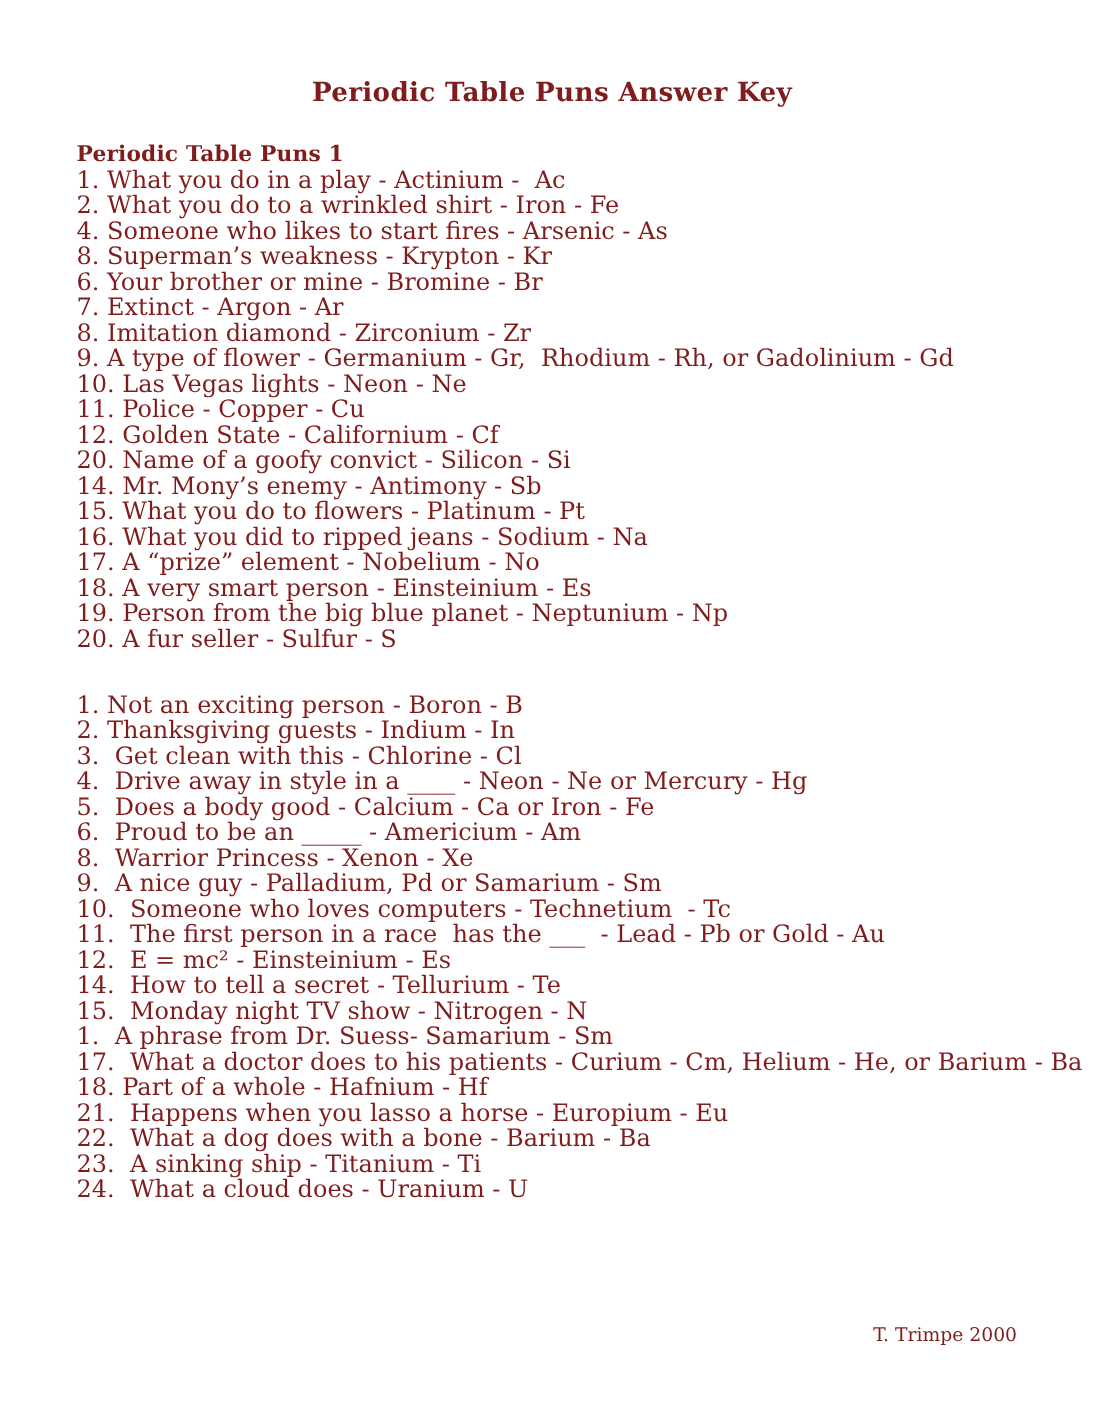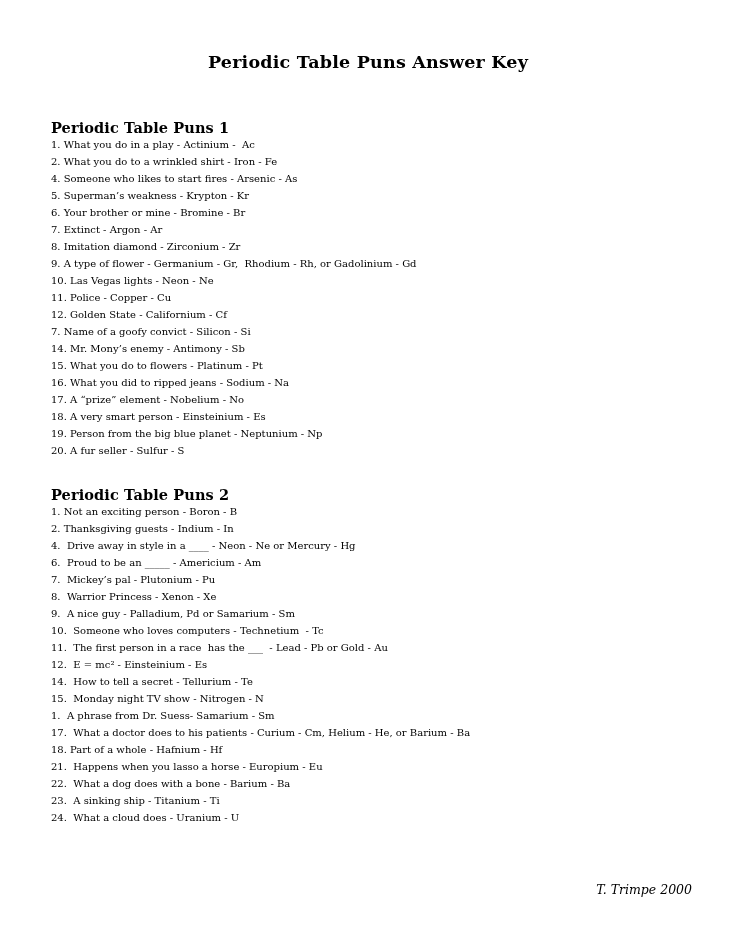--- a/index.html
+++ b/index.html
@@ -2,101 +2,99 @@
 <html><head>
 <meta charset="utf-8">
 <style>
   html, body { margin: 0; padding: 0; }
   body { background: #ffffff; }
   .page {
     position: relative;
     width: 736px;
     height: 952px;
     background: #ffffff;
-    color: #000000;
+    color: #7f1d1d;
     font-family: "DejaVu Serif", "Liberation Serif", serif;
     overflow: hidden;
   }
   .title {
     position: absolute;
     top: 52px;
     left: 0;
     width: 100%;
     text-align: center;
     font-size: 17.5px;
     font-weight: bold;
     letter-spacing: 0.2px;
   }
   .section {
     position: absolute;
     left: 51px;
     right: 20px;
-    margin-top: 25px;
   }
   #section-1 { top: 94px; }
   #section-2 { top: 461px; }
   .heading {
     font-size: 14.5px;
     font-weight: bold;
     line-height: 17px;
     letter-spacing: 0.1px;
   }
   .line {
-    font-size: 10px;
+    font-size: 16px;
     line-height: 17px;
     white-space: pre;
   }
   .footer {
     position: absolute;
     top: 882px;
-    right: 44px;
-    font-style: italic;
+    right: 58px;
     font-size: 12.5px;
   }
 </style>
 </head>
 <body>
 
 <div class="page">
 
   <div class="title">Periodic Table Puns Answer Key</div>
 
   <div class="section" id="section-1">
     <div class="heading">Periodic Table Puns 1</div>
     <div class="list">
         <div class="line">1. What you do in a play - Actinium -  Ac</div>
         <div class="line">2. What you do to a wrinkled shirt - Iron - Fe</div>
         <div class="line">4. Someone who likes to start fires - Arsenic - As</div>
-        <div class="line">5. Superman’s weakness - Krypton - Kr</div>
+        <div class="line">8. Superman’s weakness - Krypton - Kr</div>
         <div class="line">6. Your brother or mine - Bromine - Br</div>
         <div class="line">7. Extinct - Argon - Ar</div>
         <div class="line">8. Imitation diamond - Zirconium - Zr</div>
         <div class="line">9. A type of flower - Germanium - Gr,  Rhodium - Rh, or Gadolinium - Gd</div>
         <div class="line">10. Las Vegas lights - Neon - Ne</div>
         <div class="line">11. Police - Copper - Cu</div>
         <div class="line">12. Golden State - Californium - Cf</div>
-        <div class="line">7. Name of a goofy convict - Silicon - Si</div>
+        <div class="line">20. Name of a goofy convict - Silicon - Si</div>
         <div class="line">14. Mr. Mony’s enemy - Antimony - Sb</div>
         <div class="line">15. What you do to flowers - Platinum - Pt</div>
         <div class="line">16. What you did to ripped jeans - Sodium - Na</div>
         <div class="line">17. A “prize” element - Nobelium - No</div>
         <div class="line">18. A very smart person - Einsteinium - Es</div>
         <div class="line">19. Person from the big blue planet - Neptunium - Np</div>
         <div class="line">20. A fur seller - Sulfur - S</div>
       </div>
   </div>
 
   <div class="section" id="section-2">
-    <div class="heading">Periodic Table Puns 2</div>
     <div class="list">
         <div class="line">1. Not an exciting person - Boron - B</div>
         <div class="line">2. Thanksgiving guests - Indium - In</div>
+        <div class="line">3.  Get clean with this - Chlorine - Cl</div>
         <div class="line">4.  Drive away in style in a ____ - Neon - Ne or Mercury - Hg</div>
+        <div class="line">5.  Does a body good - Calcium - Ca or Iron - Fe</div>
         <div class="line">6.  Proud to be an _____ - Americium - Am</div>
-        <div class="line">7.  Mickey’s pal - Plutonium - Pu</div>
         <div class="line">8.  Warrior Princess - Xenon - Xe</div>
         <div class="line">9.  A nice guy - Palladium, Pd or Samarium - Sm</div>
         <div class="line">10.  Someone who loves computers - Technetium  - Tc</div>
         <div class="line">11.  The first person in a race  has the ___  - Lead - Pb or Gold - Au</div>
         <div class="line">12.  E = mc² - Einsteinium - Es</div>
         <div class="line">14.  How to tell a secret - Tellurium - Te</div>
         <div class="line">15.  Monday night TV show - Nitrogen - N</div>
         <div class="line">1.  A phrase from Dr. Suess- Samarium - Sm</div>
         <div class="line">17.  What a doctor does to his patients - Curium - Cm, Helium - He, or Barium - Ba</div>
         <div class="line">18. Part of a whole - Hafnium - Hf</div>

